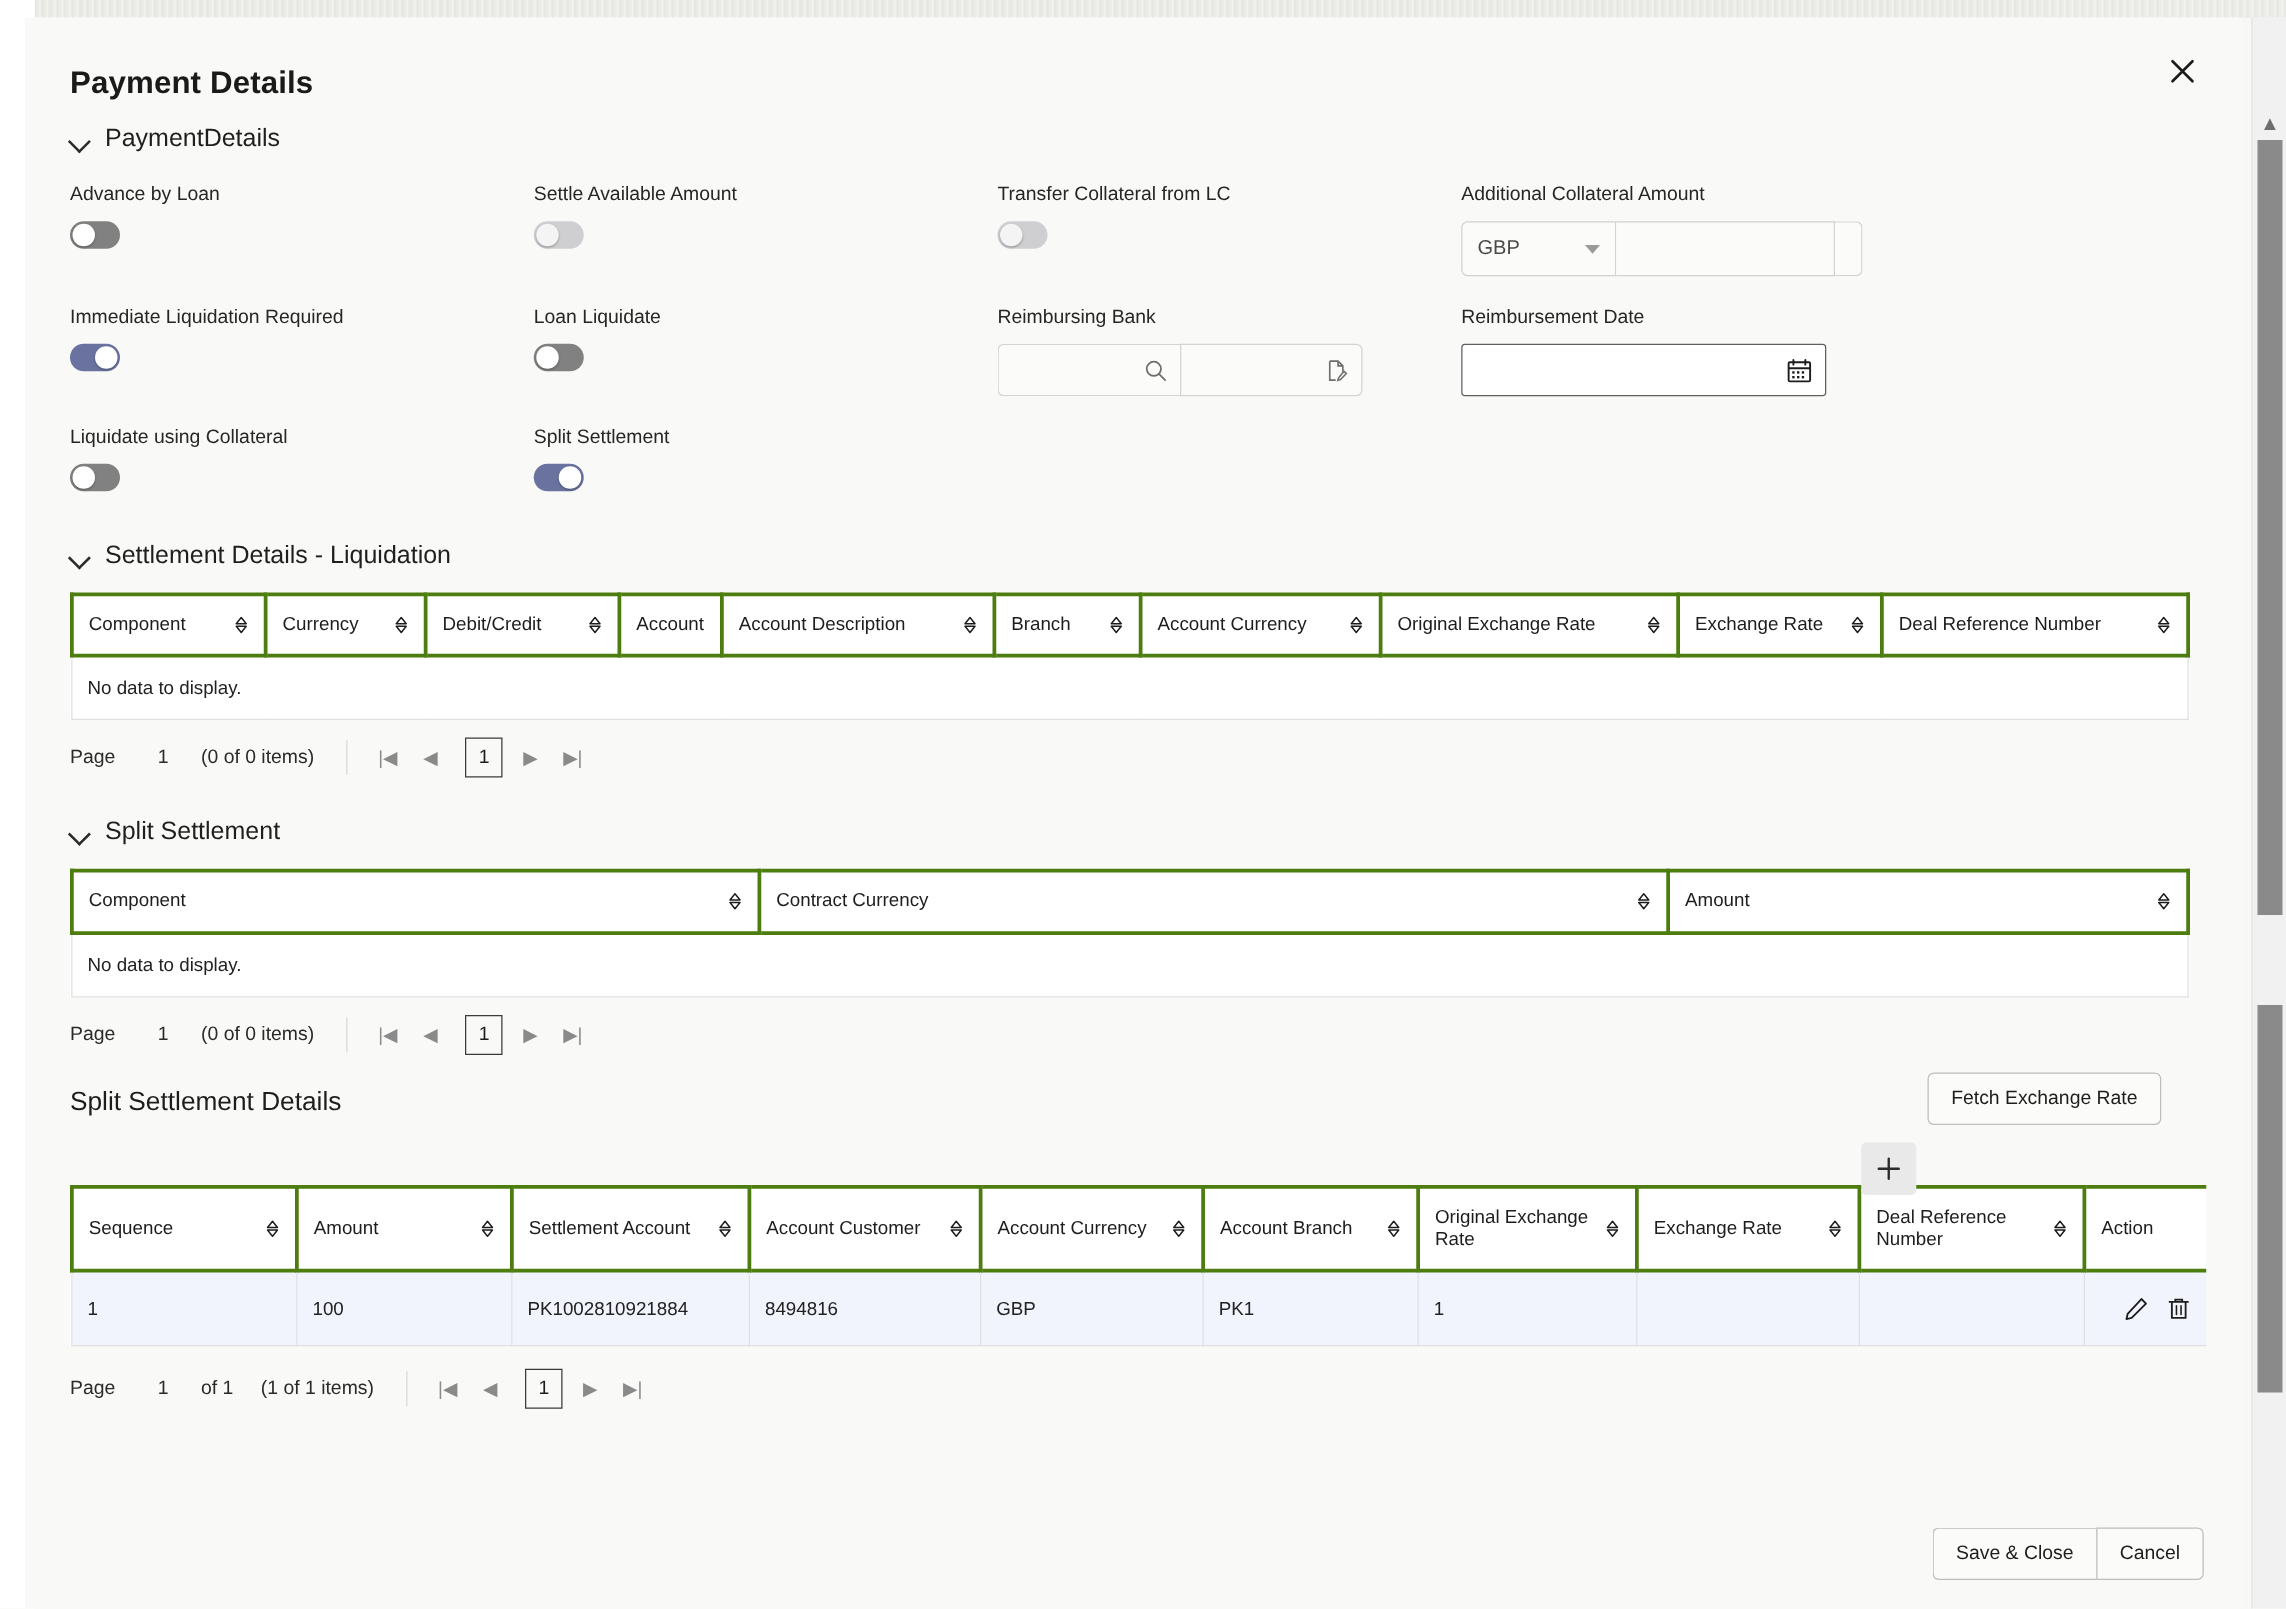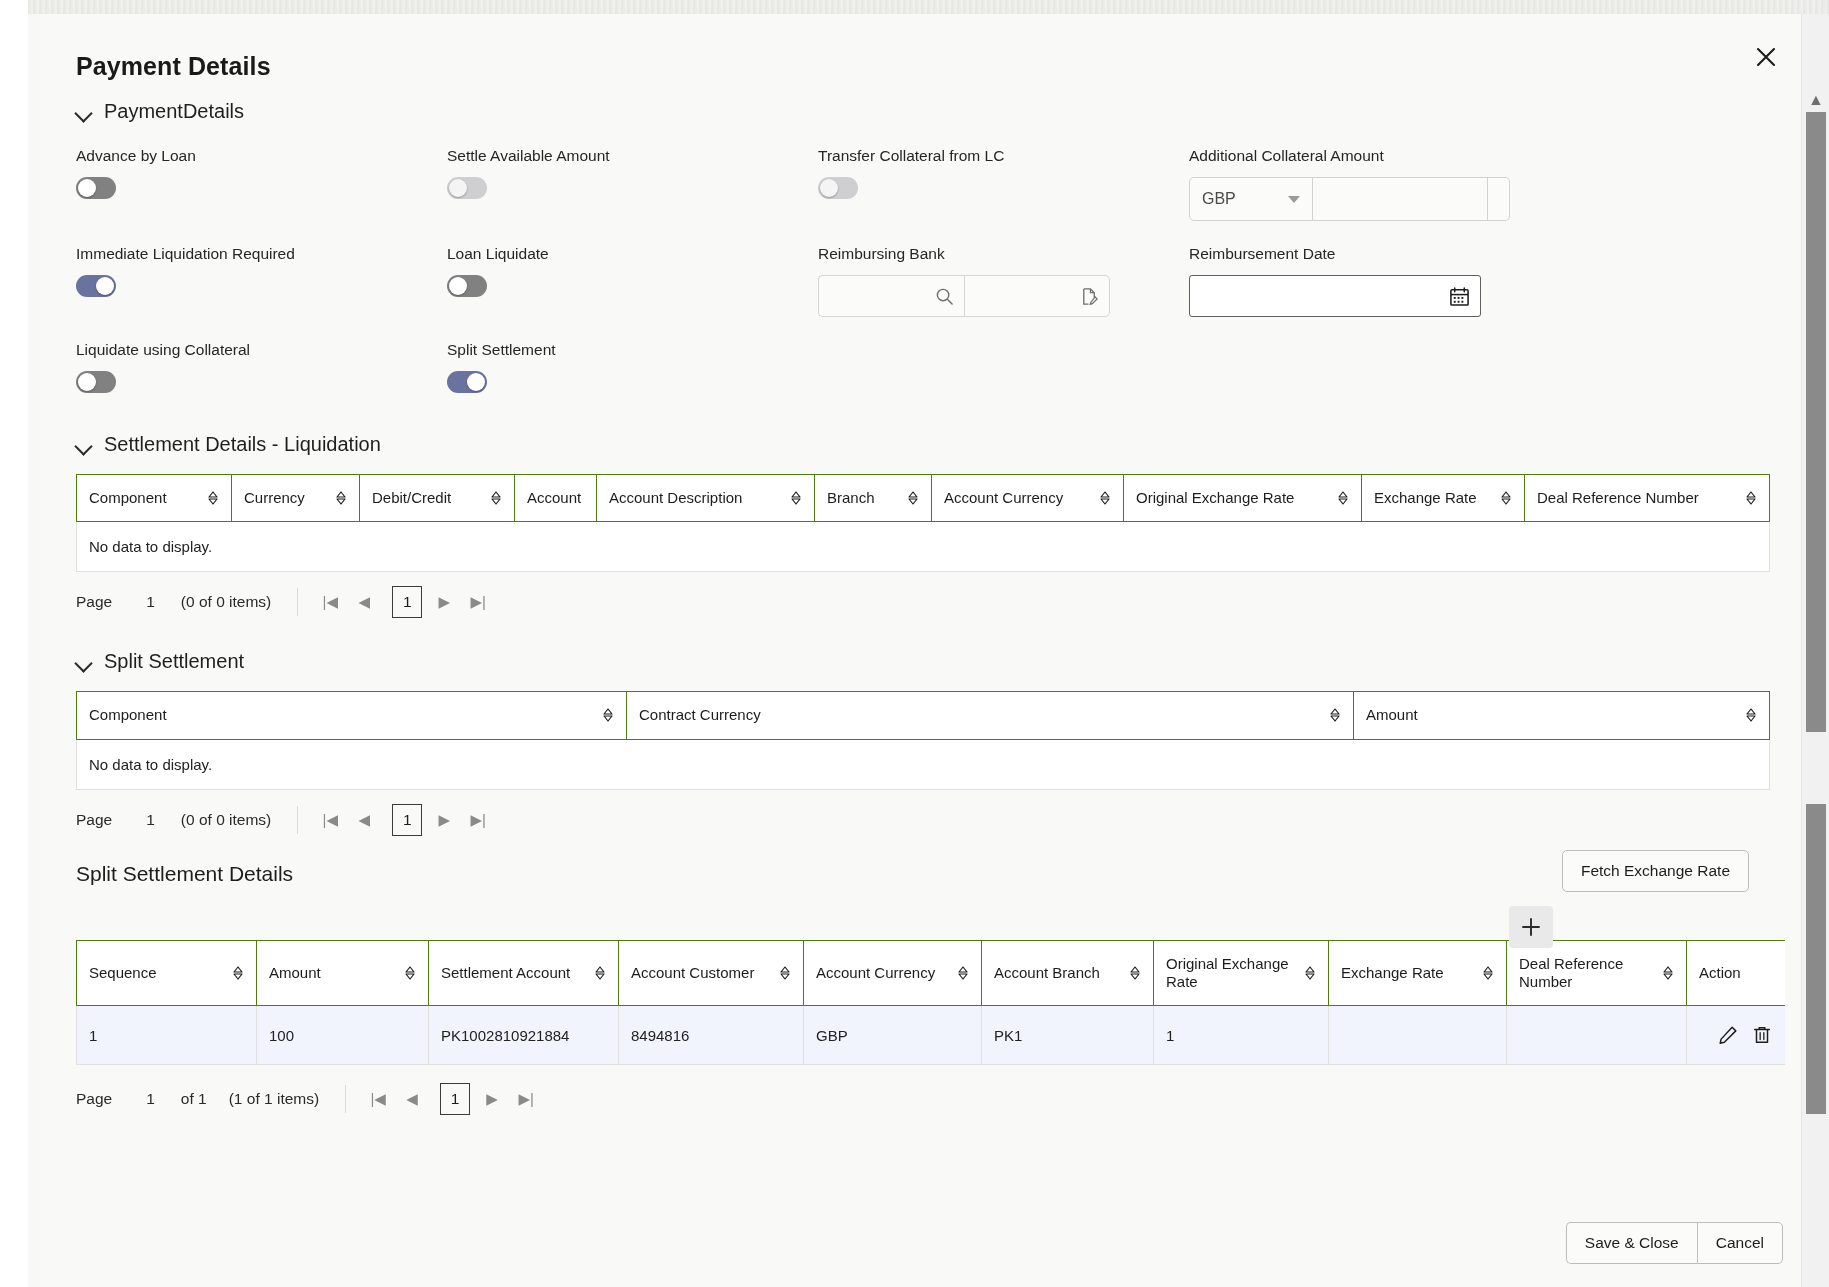--- a/index.html
+++ b/index.html
@@ -25,21 +25,21 @@
       #ececea;
     opacity: .95;
   }
   .left-edge {
     position: absolute; top:0; left:0; width: 28px; height: 1287px;
     background: #ffffff;
   }
 
   .dialog {
     position: absolute;
-    top: 14px; left: 40px;
+    top: 14px; left: 20px;
     width: 1773px; height: 1273px;
     background: #f9f9f7;
   }
 
   .close-btn {
     position: absolute; top: 26px; right: 30px;
     width: 34px; height: 34px;
     display: flex; align-items: center; justify-content: center;
     cursor: pointer; color: #1b1b1b;
   }
@@ -143,21 +143,21 @@
     padding: 0 10px;
   }
 
   
   .table-wrap { margin: 0 36px; }
   table.grid-table {
     width: 100%; border-collapse: collapse; background: #ffffff;
     table-layout: fixed;
   }
   table.grid-table th {
-    border: 1px solid #4d7c0f;
+    border: 3px solid #4d7c0f;
     font-size: 15px; font-weight: 400; color: #1d1d1d;
     text-align: left; padding: 14px 12px; vertical-align: middle;
     background: #ffffff;
   }
   table.grid-table td {
     border: 1px solid #e0e0e0;
     font-size: 15px; color: #222; padding: 14px 12px;
     background: #ffffff;
   }
   .th-inner { display: flex; align-items: center; gap: 9px; }

